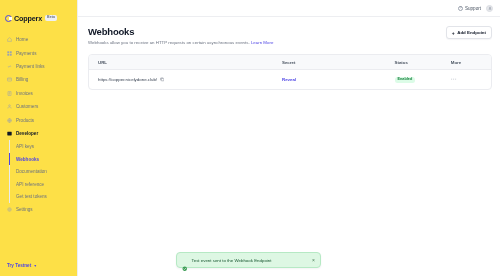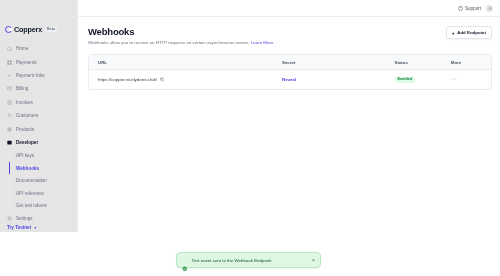--- a/index.html
+++ b/index.html
@@ -7,25 +7,25 @@
     width: 500px; height: 276px;
     font-family: "Liberation Sans", sans-serif;
     background: #ffffff;
     color: #1f2937;
     overflow: hidden;
   }
   .app { display: flex; width: 500px; height: 276px; position: relative; }
 
   
   .sidebar {
-    width: 78px; height: 232px;
-    background: #e5e5e5;
+    width: 78px; height: 276px;
+    background: #fde047;
     border-right: 1px solid #edeef1;
     display: flex; flex-direction: column;
-    padding-top: 22px;
+    padding-top: 8px;
     flex: 0 0 78px;
   }
   .brand { display: flex; align-items: center; gap: 2px; padding: 3px 0 0 5px; height: 17px; }
   .brand-mark {
     width: 7px; height: 7px; border-radius: 50%;
     border: 1.4px solid #4f46e5; flex: 0 0 7px;
     position: relative;
   }
   .brand-mark::after{
     content:""; position:absolute; right:-1px; top:1.4px;

